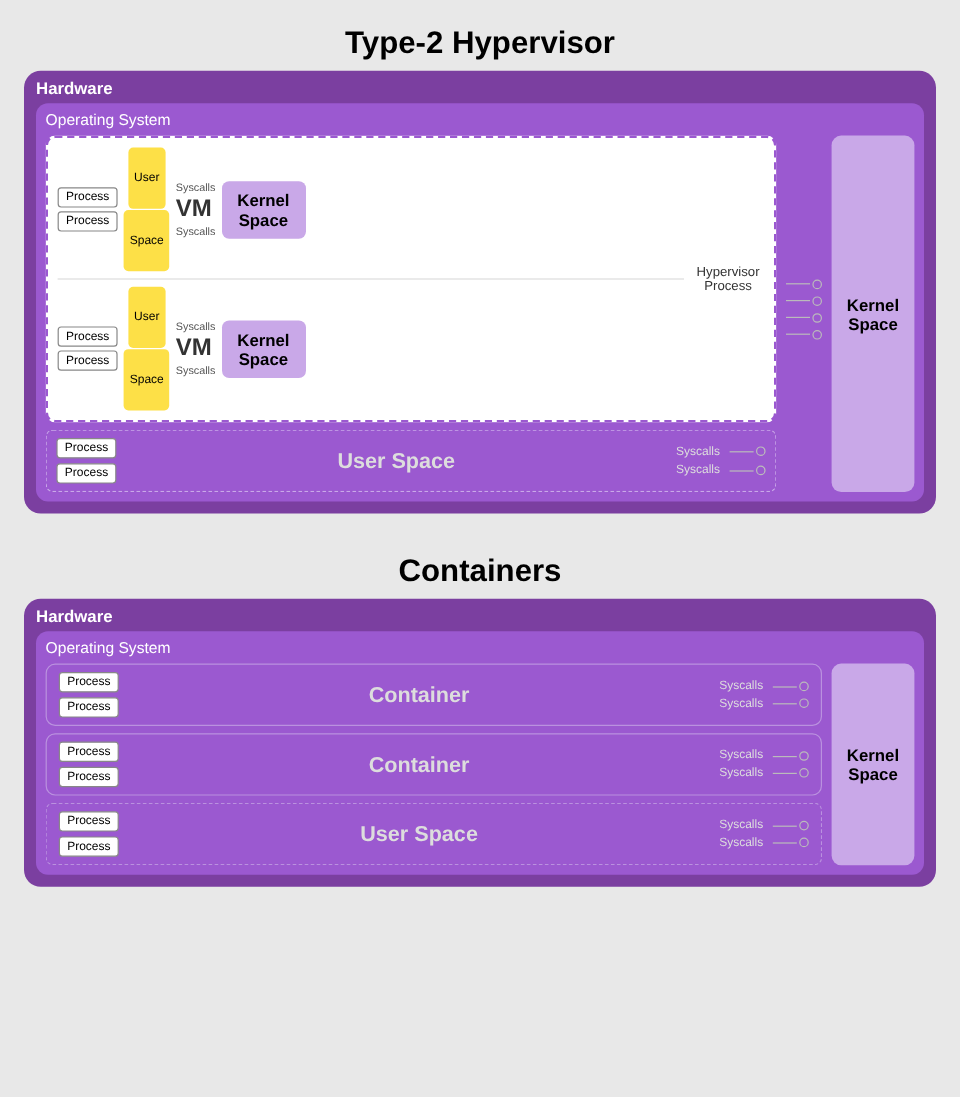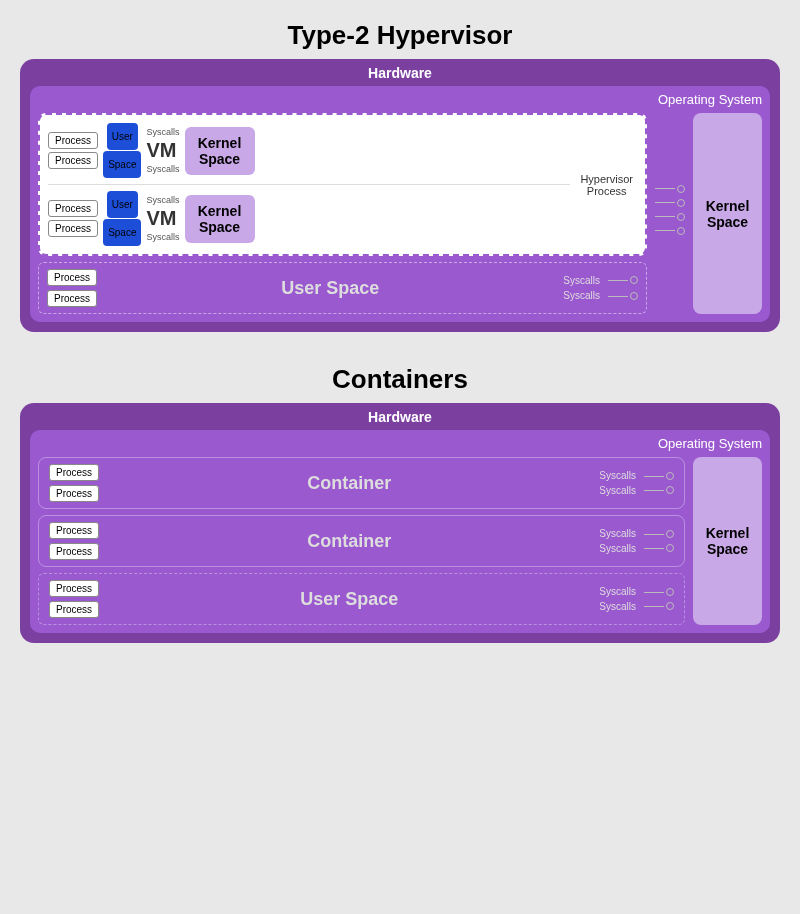--- a/index.html
+++ b/index.html
@@ -33,36 +33,35 @@
     
     .hardware-box {
       background: #7b3fa0;
       border-radius: 14px;
       padding: 6px 10px 10px 10px;
       width: 760px;
       position: relative;
     }
 
     .hardware-label {
-      text-align: center;
       color: #fff;
       font-size: 14px;
       font-weight: bold;
       margin-bottom: 5px;
     }
 
     
     .os-box {
       background: #9b59d0;
       border-radius: 10px;
       padding: 6px 8px 8px 8px;
     }
 
     .os-label {
-      text-align: right;
+      text-align: left;
       color: #fff;
       font-size: 13px;
       margin-bottom: 6px;
     }
 
     
     .kernel-space-right {
       background: #c9a8e8;
       border-radius: 8px;
       width: 69px;
@@ -80,24 +79,24 @@
       background: #fff;
       border: 1px solid #888;
       border-radius: 3px;
       font-size: 10px;
       padding: 2px 6px;
       color: #000;
       white-space: nowrap;
     }
 
     .user-space-label {
-      background: #1d4ed8;
+      background: #fde047;
       border-radius: 4px;
       font-size: 10px;
-      padding: 8px 5px;
+      padding: 20px 5px;
       text-align: left;
       color: #000;
       white-space: nowrap;
     }
 
     .kernel-inner-box {
       background: #c9a8e8;
       border-radius: 6px;
       padding: 8px 12px;
       text-align: center;

